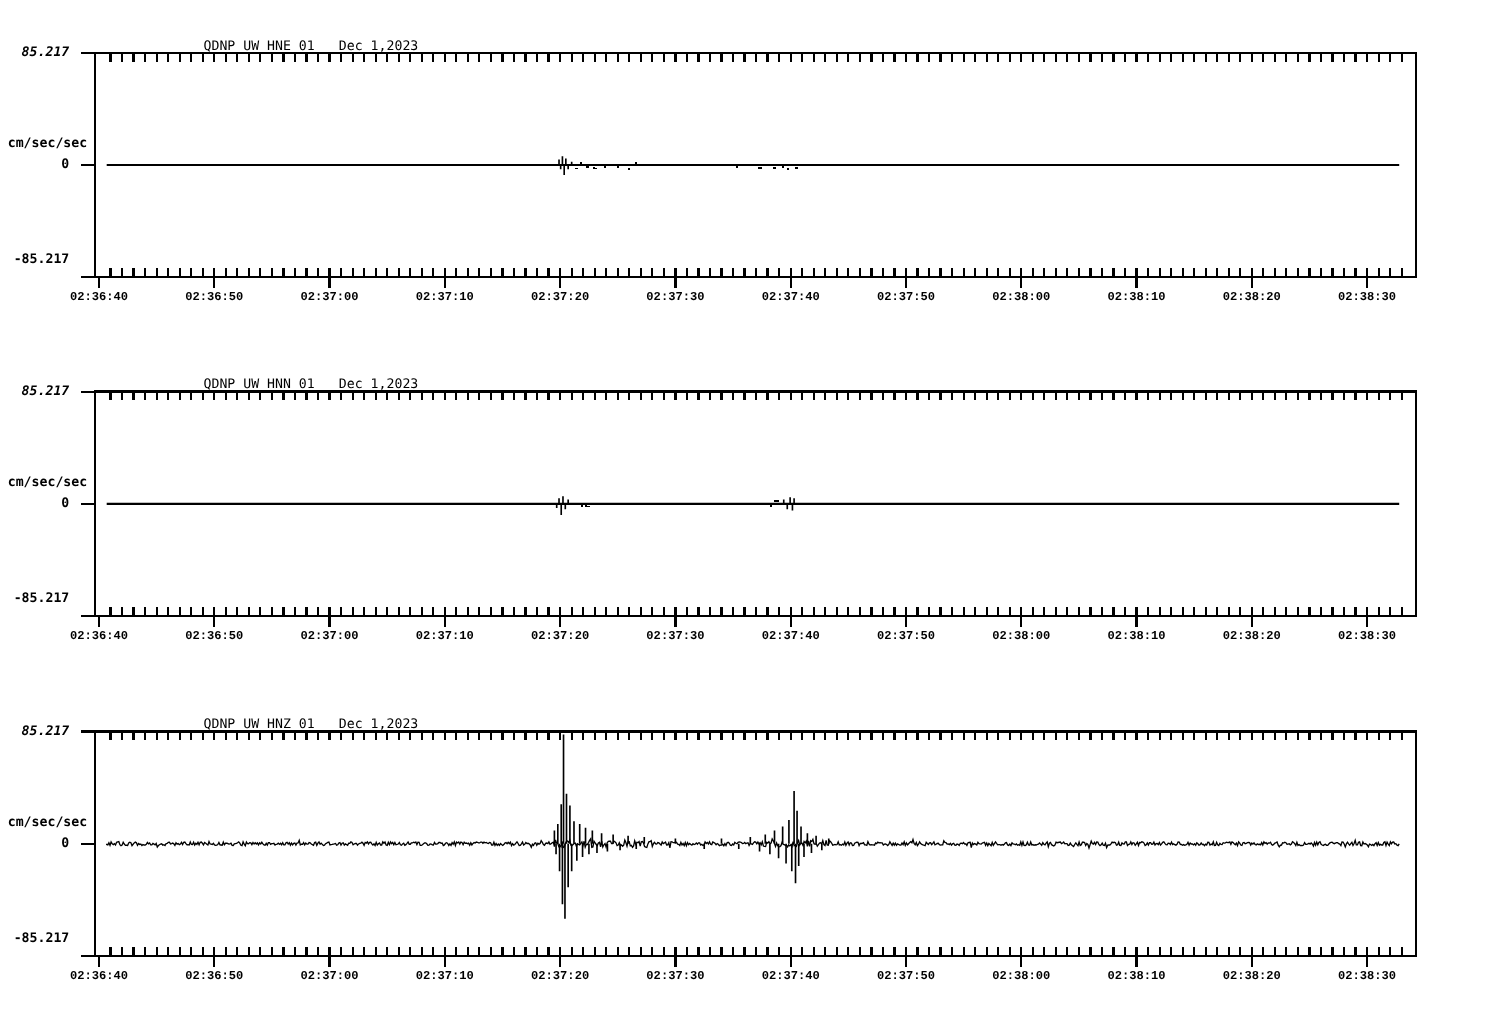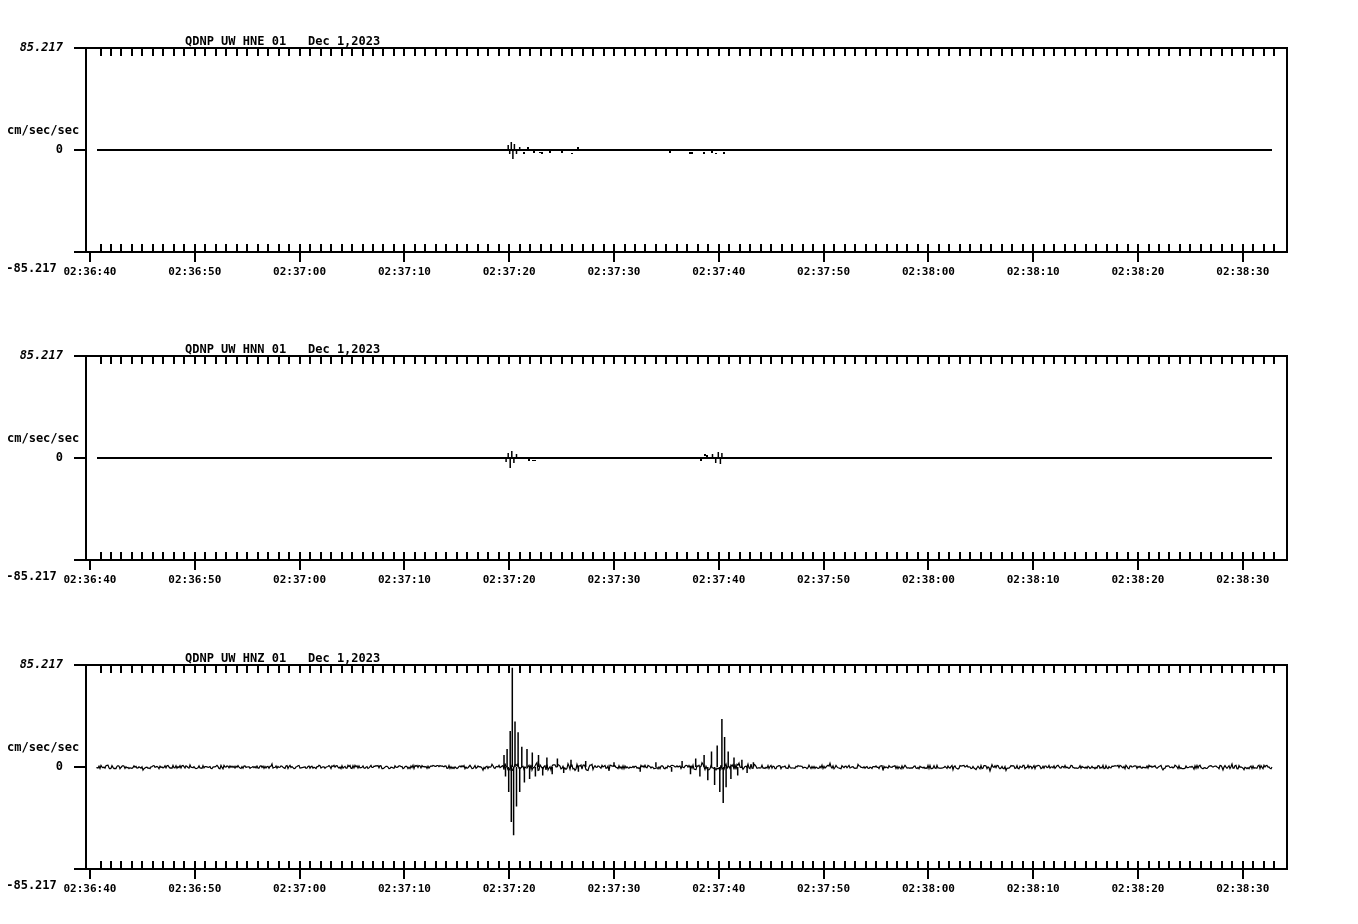--- a/index.html
+++ b/index.html
@@ -5,30 +5,30 @@
   html,body{margin:0;padding:0;background:#ffffff;}
   #screen{
     position:relative;
     width:1358px;height:924px;
     background:#ffffff;
     font-family:"DejaVu Sans Mono","Liberation Mono",monospace;
     color:#000;
     overflow:hidden;
   }
   .panel{position:absolute;left:0;width:1358px;height:260px;}
-  .title{position:absolute;top:0;font-size:12px;font-weight:bold;white-space:pre;}
+  .title{position:absolute;top:0;font-size:12px;font-weight:normal;white-space:pre;}
   .title.station{left:185px;}
   .title.date{left:308px;}
   .ylab{position:absolute;left:0;width:63px;text-align:right;font-size:12px;font-weight:bold;line-height:13px;white-space:pre;}
   .ylab.ymax{top:7px;font-style:italic;}
   .ylab.yunits{top:90px;text-align:right;padding-left:7px;}
   .ylab.yzero{top:109px;}
-  .ylab.ymin{top:228px;text-align:center;}
+  .ylab.ymin{top:195px;}
   .plot-svg{position:absolute;left:0;top:12px;width:1358px;height:222px;}
-  .xlabels{position:absolute;left:0;top:231px;width:1266px;height:14px;}
+  .xlabels{position:absolute;left:0;top:231px;width:1266px;height:14px;font-family:Liberation Mono, monospace;}
   .xlabels span{position:absolute;width:80px;text-align:center;font-size:11px;font-weight:bold;white-space:pre;}
 </style>
 </head>
 <body>
 
 <div id="screen">
 
   <div class="panel" id="panel0" style="top:34px">
     <span class="title station">QDNP_UW_HNE_01</span>
     <span class="title date">Dec 1,2023</span>

